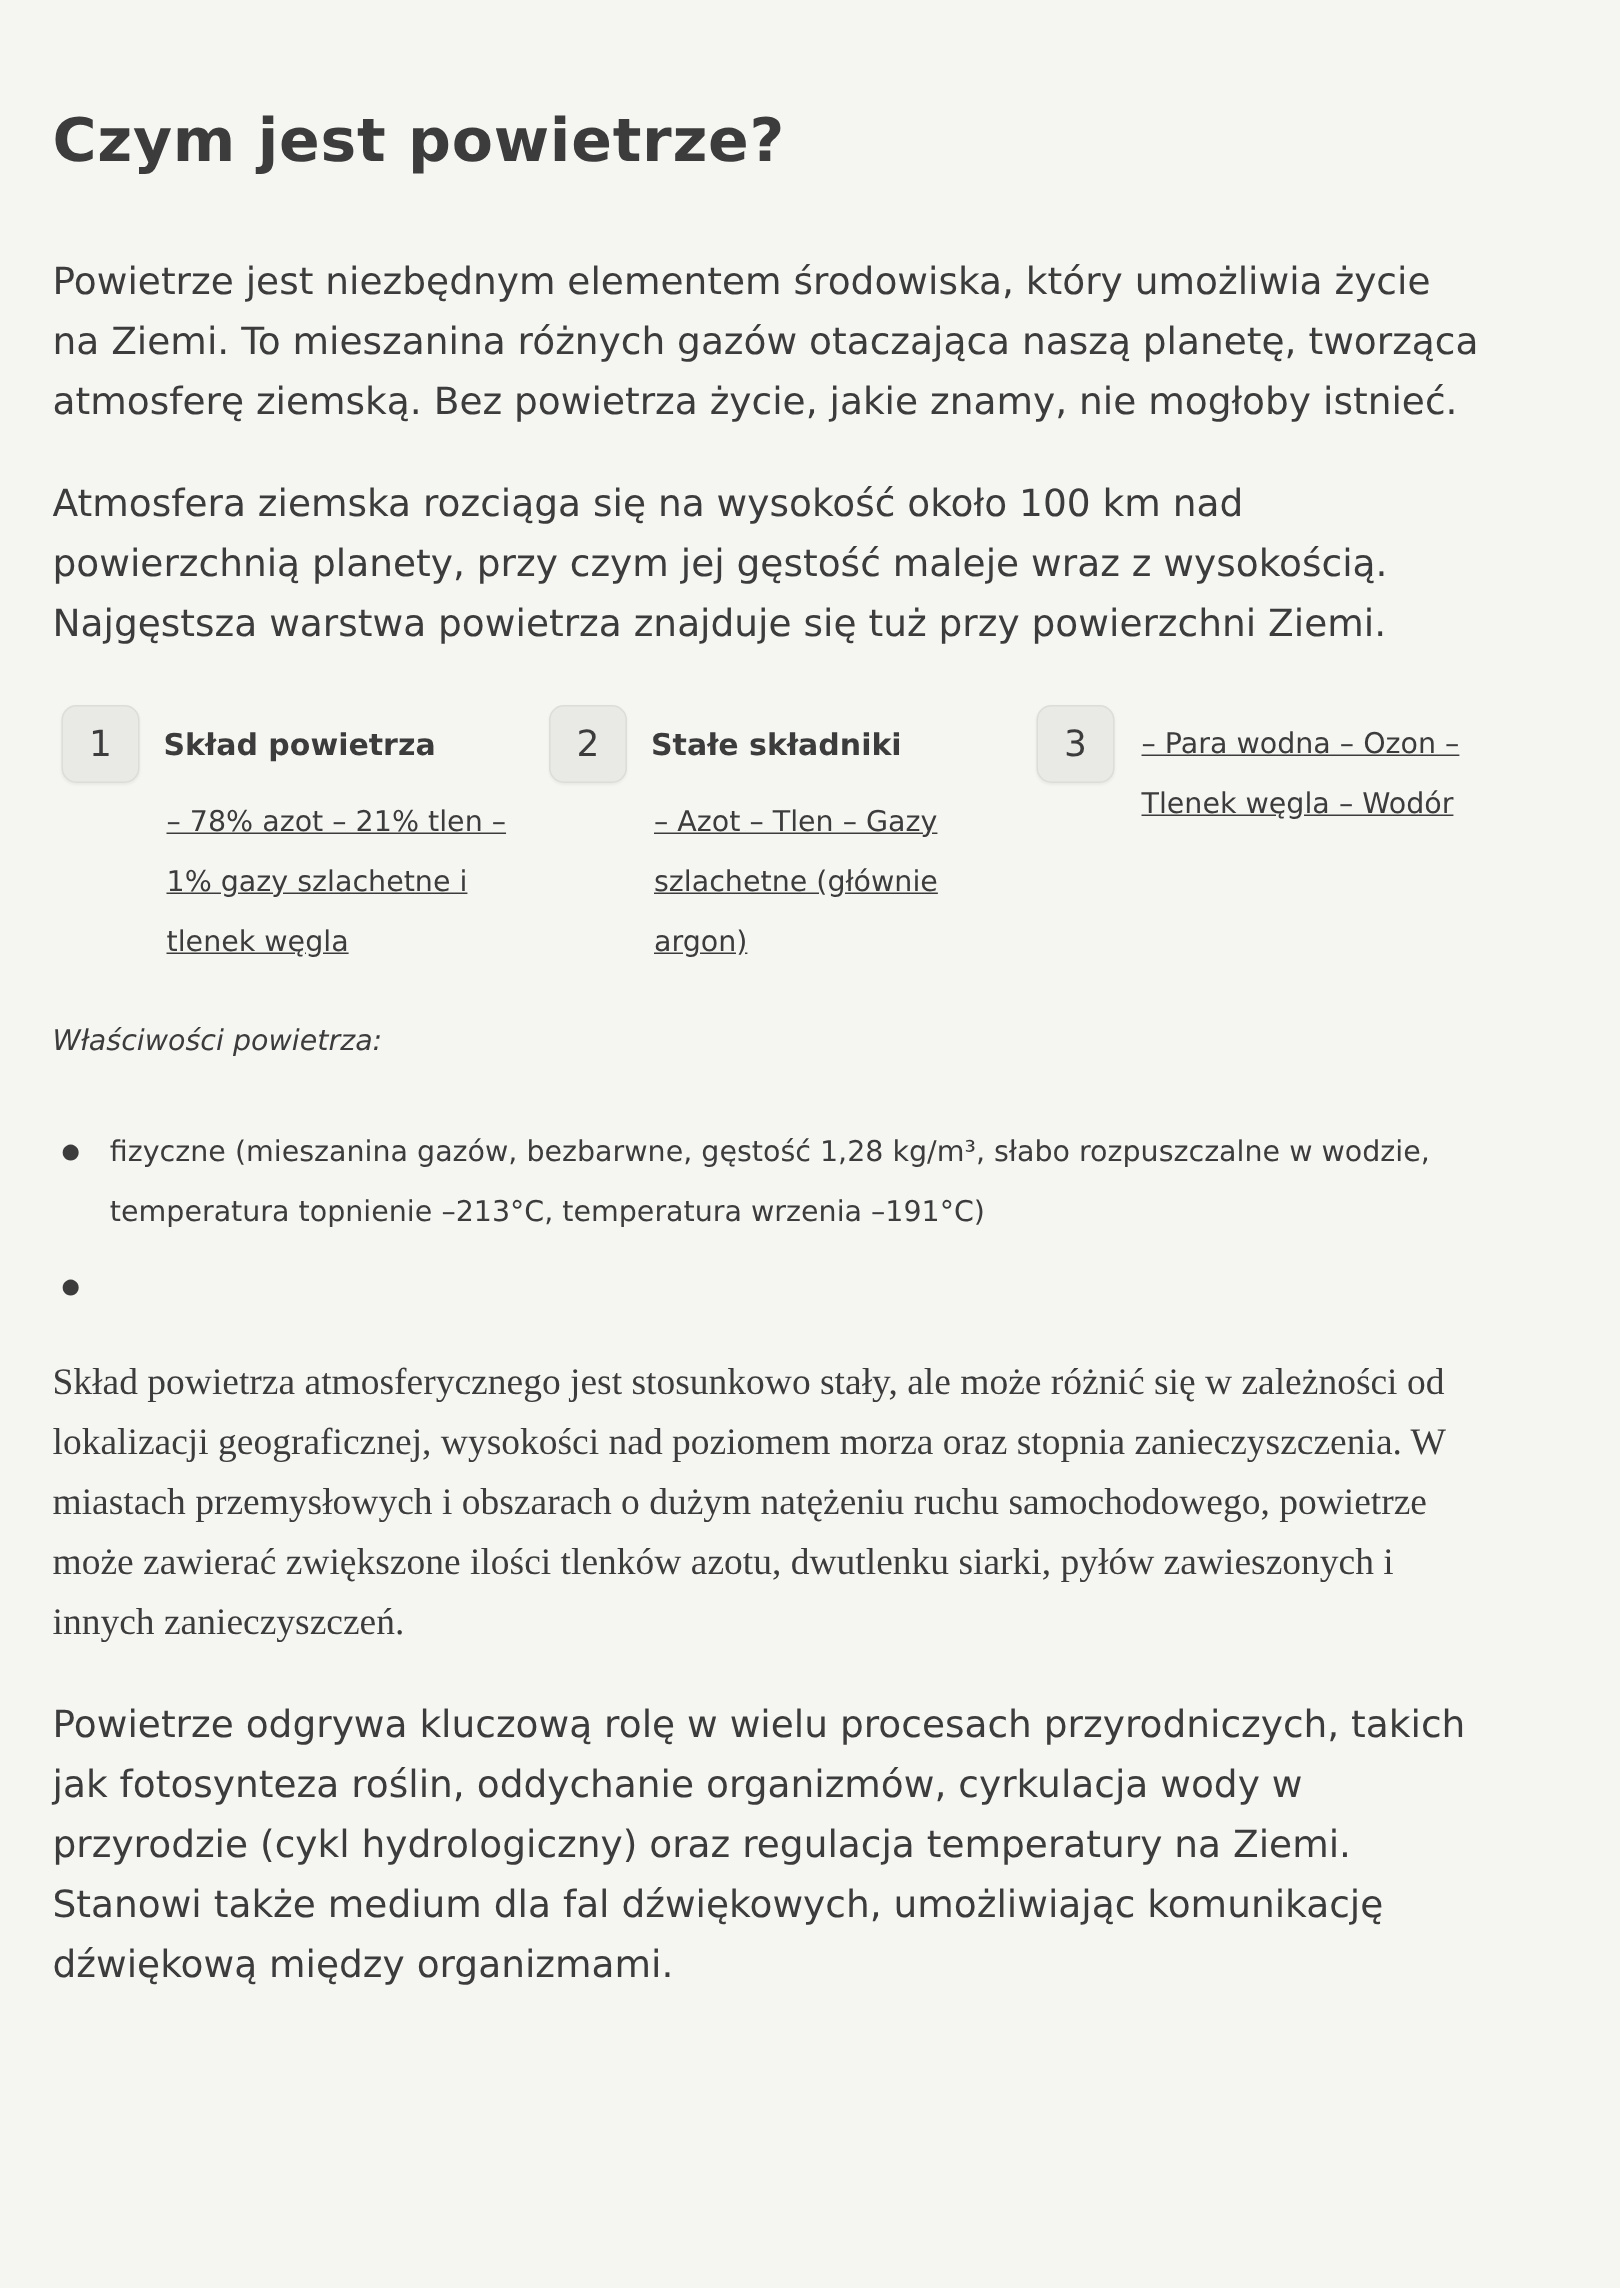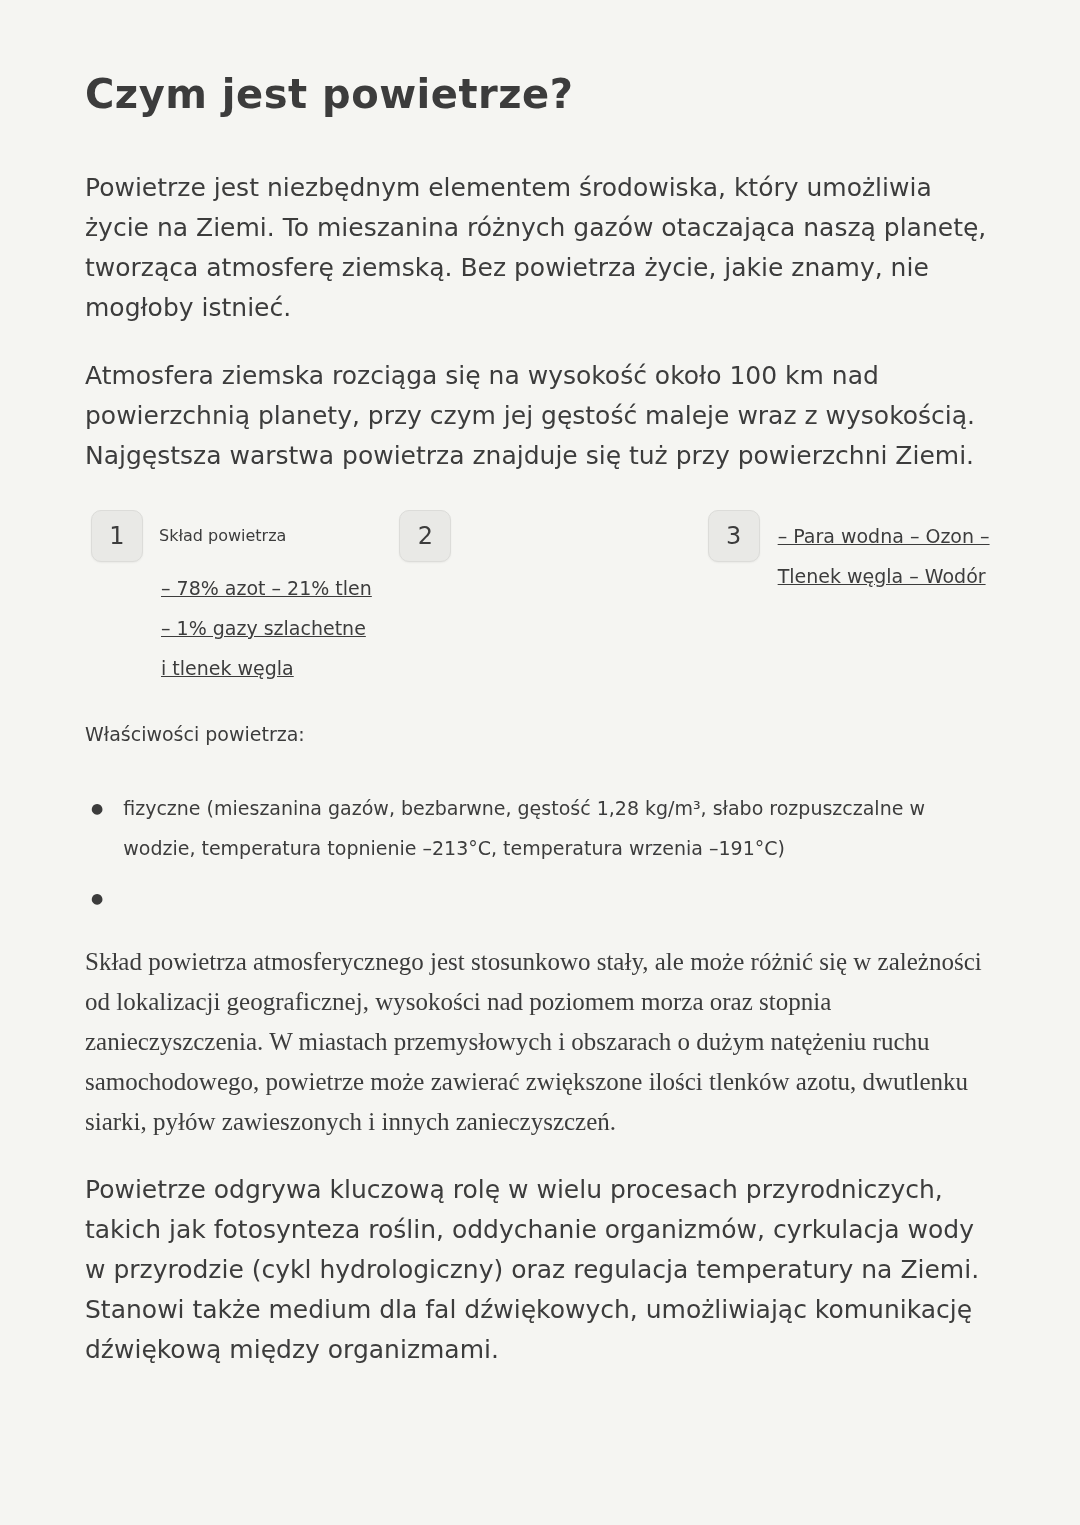--- a/index.html
+++ b/index.html
@@ -12,21 +12,21 @@
   html, body { margin: 0; padding: 0; }
   body {
     width: 1080px;
     height: 1525px;
     background: var(--bg);
     color: var(--text);
     font-family: "DejaVu Sans", "Liberation Sans", sans-serif;
     overflow: hidden;
   }
   .page {
-    padding: 70px 88px 0 85px;
+    padding: 70px 88px 0 35px;
     width: 1080px;
     height: 1525px;
   }
   h1.page-title {
     font-size: 40px;
     font-weight: 600;
     letter-spacing: 0.5px;
     line-height: 48px;
     margin: 0 0 50px 0;
   }
@@ -54,36 +54,38 @@
     border: 1px solid var(--badge-border);
     border-radius: 10px;
     box-shadow: 0 1px 2px rgba(0,0,0,0.05);
     display: flex;
     align-items: center;
     justify-content: center;
     font-size: 24px;
   }
   .col-content { flex: 1 1 auto; min-width: 0; }
   .col-title {
-    font-size: 16px;
+    font-size: 20px;
     line-height: 52px;
     white-space: nowrap;
+    font-weight: bold;
   }
   .col-body {
     font-size: 19px;
     line-height: 40px;
     margin-top: 6px;
     padding-left: 2px;
     max-width: 235px;
     text-decoration: underline;
   }
   p.section-heading {
     font-size: 19px;
     line-height: 40px;
     margin: 0 0 34px 0;
+    font-style: italic;
   }
   ul.props {
     list-style: none;
     margin: 0 0 14px 0;
     padding: 0;
   }
   ul.props li {
     display: flex;
     align-items: flex-start;
     gap: 20px;
@@ -117,20 +119,24 @@
     <div class="col">
       <div class="badge">1</div>
       <div class="col-content">
         <div class="col-title">Skład powietrza</div>
         <div class="col-body">– 78% azot – 21% tlen – 1% gazy szlachetne i tlenek węgla</div>
       </div>
     </div>
 
     <div class="col">
       <div class="badge">2</div>
+      <div class="col-content">
+        <div class="col-title">Stałe składniki</div>
+        <div class="col-body">– Azot – Tlen – Gazy szlachetne (głównie argon)</div>
+      </div>
     </div>
 
     <div class="col">
       <div class="badge">3</div>
       <div class="col-content">
         <div class="col-body">– Para wodna – Ozon – Tlenek węgla – Wodór</div>
       </div>
     </div>
 
   </div>

